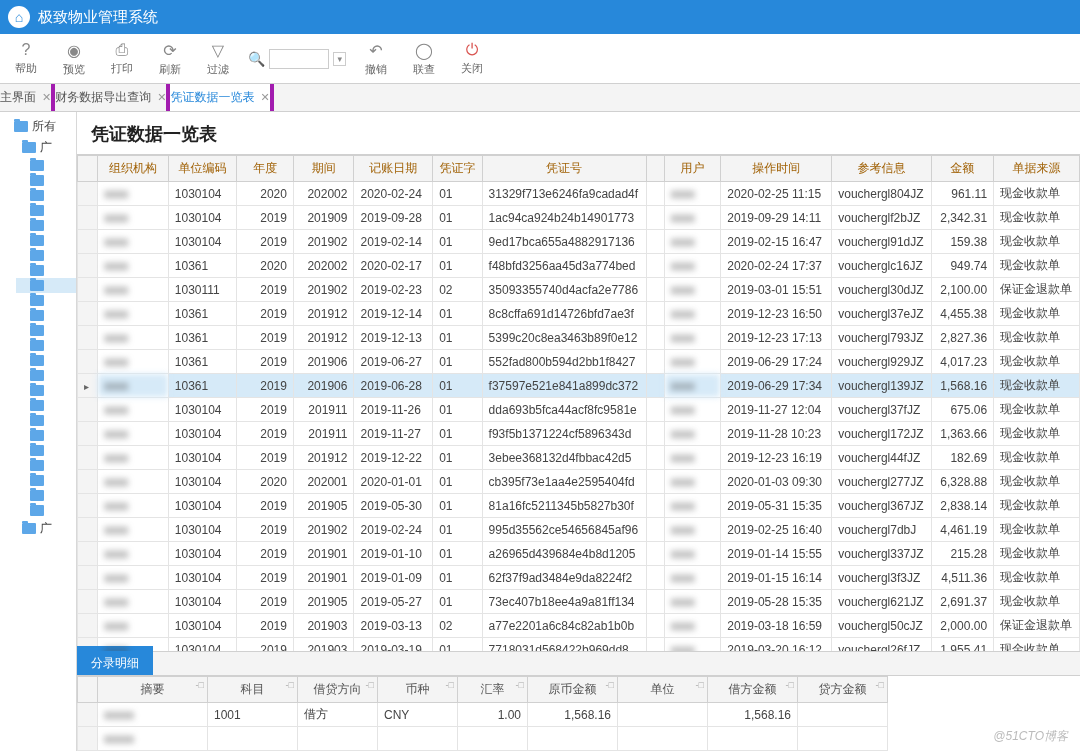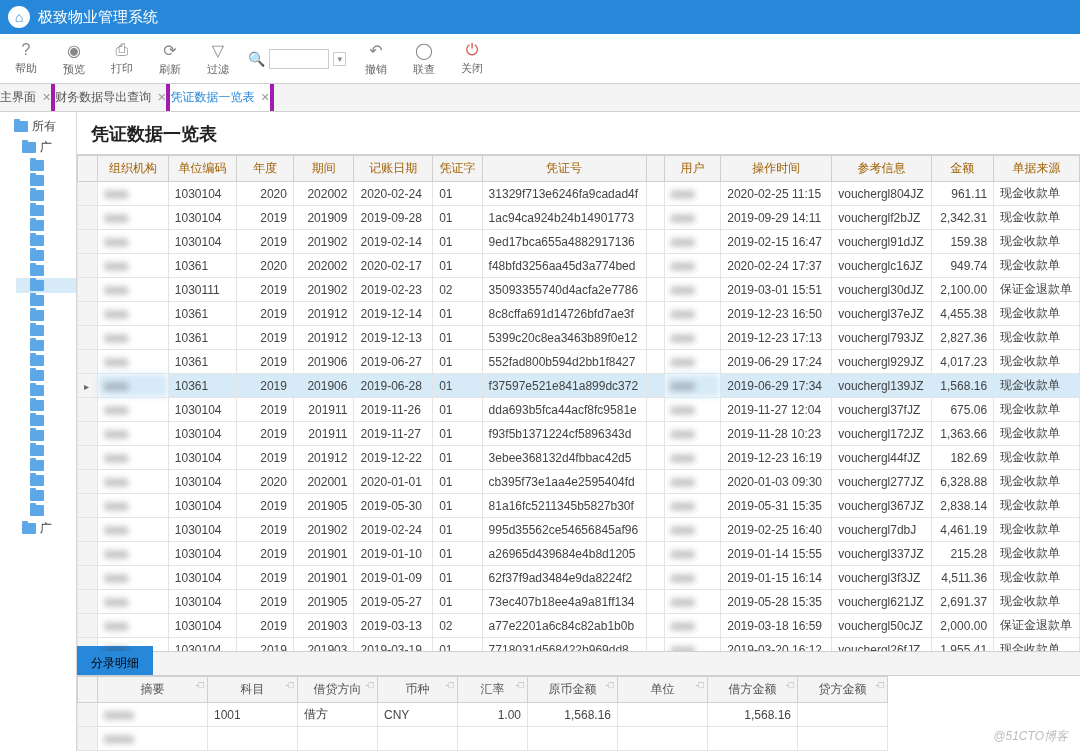--- a/index.html
+++ b/index.html
@@ -38,21 +38,21 @@
     table.grid th { background: #f4f4f4; border: 1px solid #d0d0d0; padding: 4px 6px; font-weight: normal; color: #a16207; height: 24px; white-space: nowrap; }
     table.grid td { border: 1px solid #e4e4e4; padding: 3px 6px; height: 24px; white-space: nowrap; color: #444; }
     table.grid tr.sel td { background: #d6eaf8; }
     .r { text-align: right; }
     .l { text-align: left; }
     .row-handle { width: 20px; background: #f4f4f4 !important; border-right: 1px solid #d0d0d0; }
     .row-handle.sel::before { content: "▸"; color: #666; font-size: 10px; }
     .blur { filter: blur(3px); }
     
     .sub-tab-bar { background: #f4f4f4; border-top: 1px solid #d0d0d0; height: 24px; display: flex; align-items: center; }
-    .sub-tab { background: #2788da; color: #000000; padding: 18px 14px; font-size: 12px; height: 100%; display: flex; align-items: center; }
+    .sub-tab { background: #2788da; color: #ffffff; padding: 18px 14px; font-size: 12px; height: 100%; display: flex; align-items: center; }
     
     .detail-grid-wrap { border-top: 1px solid #d0d0d0; }
     table.detail { border-collapse: collapse; font-size: 12px; border-radius: 9px; }
     table.detail th { background: #f4f4f4; border: 1px solid #d0d0d0; padding: 4px 6px; font-weight: normal; color: #555; height: 24px; white-space: nowrap; position: relative; }
     table.detail th .pin { position: absolute; right: 3px; top: 3px; font-size: 9px; color: #aaa; }
     table.detail td { border: 1px solid #e4e4e4; padding: 3px 6px; height: 24px; white-space: nowrap; color: #444; }
     
     .watermark { position: absolute; right: 12px; bottom: 6px; color: #bbb; font-size: 12px; font-style: italic; margin-top: 48px; }
     
     .col-org { width: 70px; }

